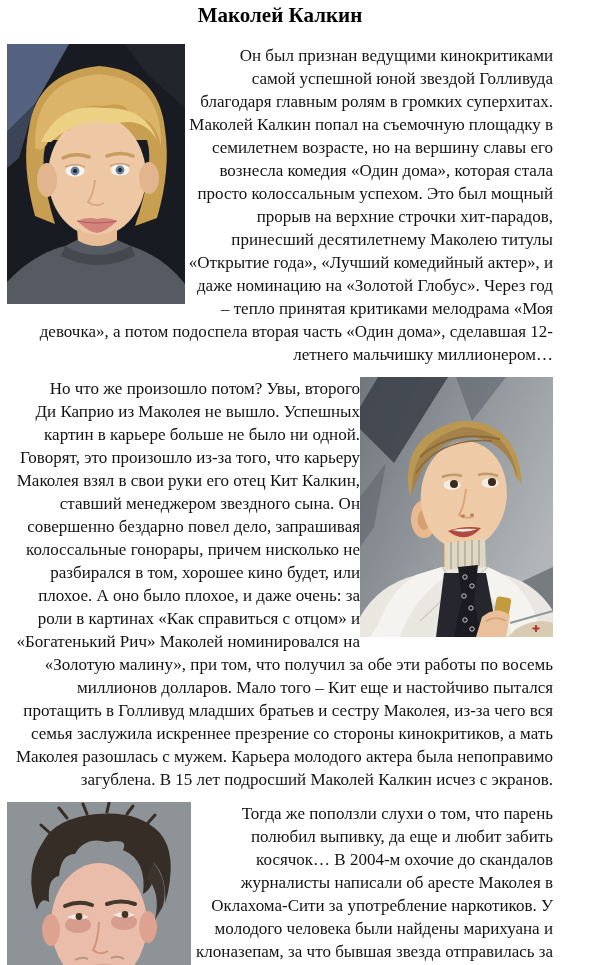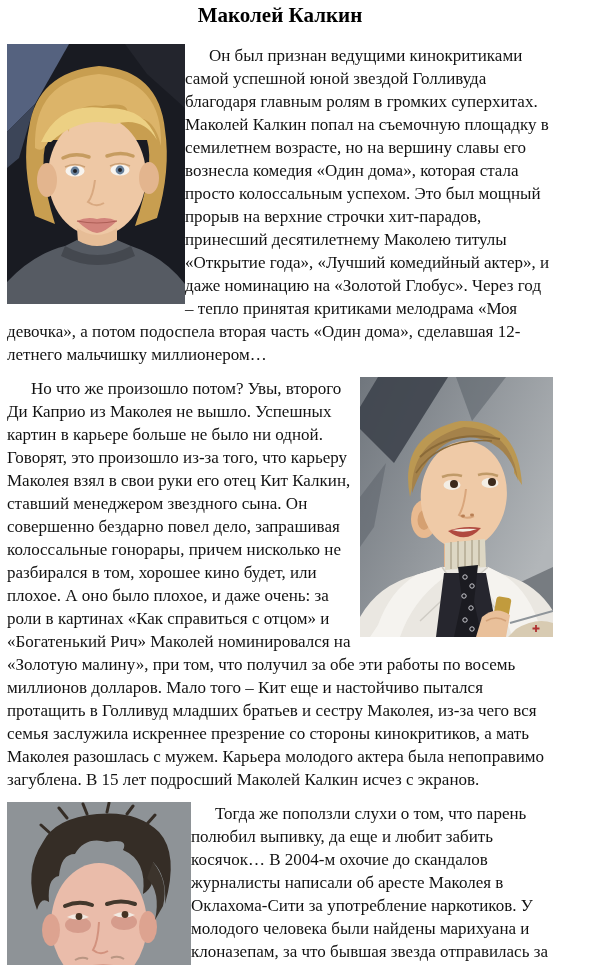--- a/index.html
+++ b/index.html
@@ -13,21 +13,21 @@
     margin: 2px 0 16px 0;
     font-size: 21px; line-height: 26px;
     font-weight: bold; text-align: center; color: #000;
   }
   .sec { margin: 0 0 11px 0; }
   .sec::after { content: ""; display: block; clear: both; }
   .sec p {
     margin: 0;
     font-size: 17px; line-height: 23px;
     text-indent: 24px;
-    text-align: left;
+    text-align: right;
   }
   figure.ph { margin: 0; padding: 0; }
   figure.ph svg { display: block; }
   .ph1 { float: left;  width: 178px; height: 260px; margin: 2px 30px 6px 5px; }
   .ph2 { float: right; width: 193px; height: 260px; margin: 2px 0 8px 10px; }
   .ph3 { float: left;  width: 184px; height: 250px; margin: 2px 24px 4px 6px; }
 </style>
 </head>
 <body>
 

